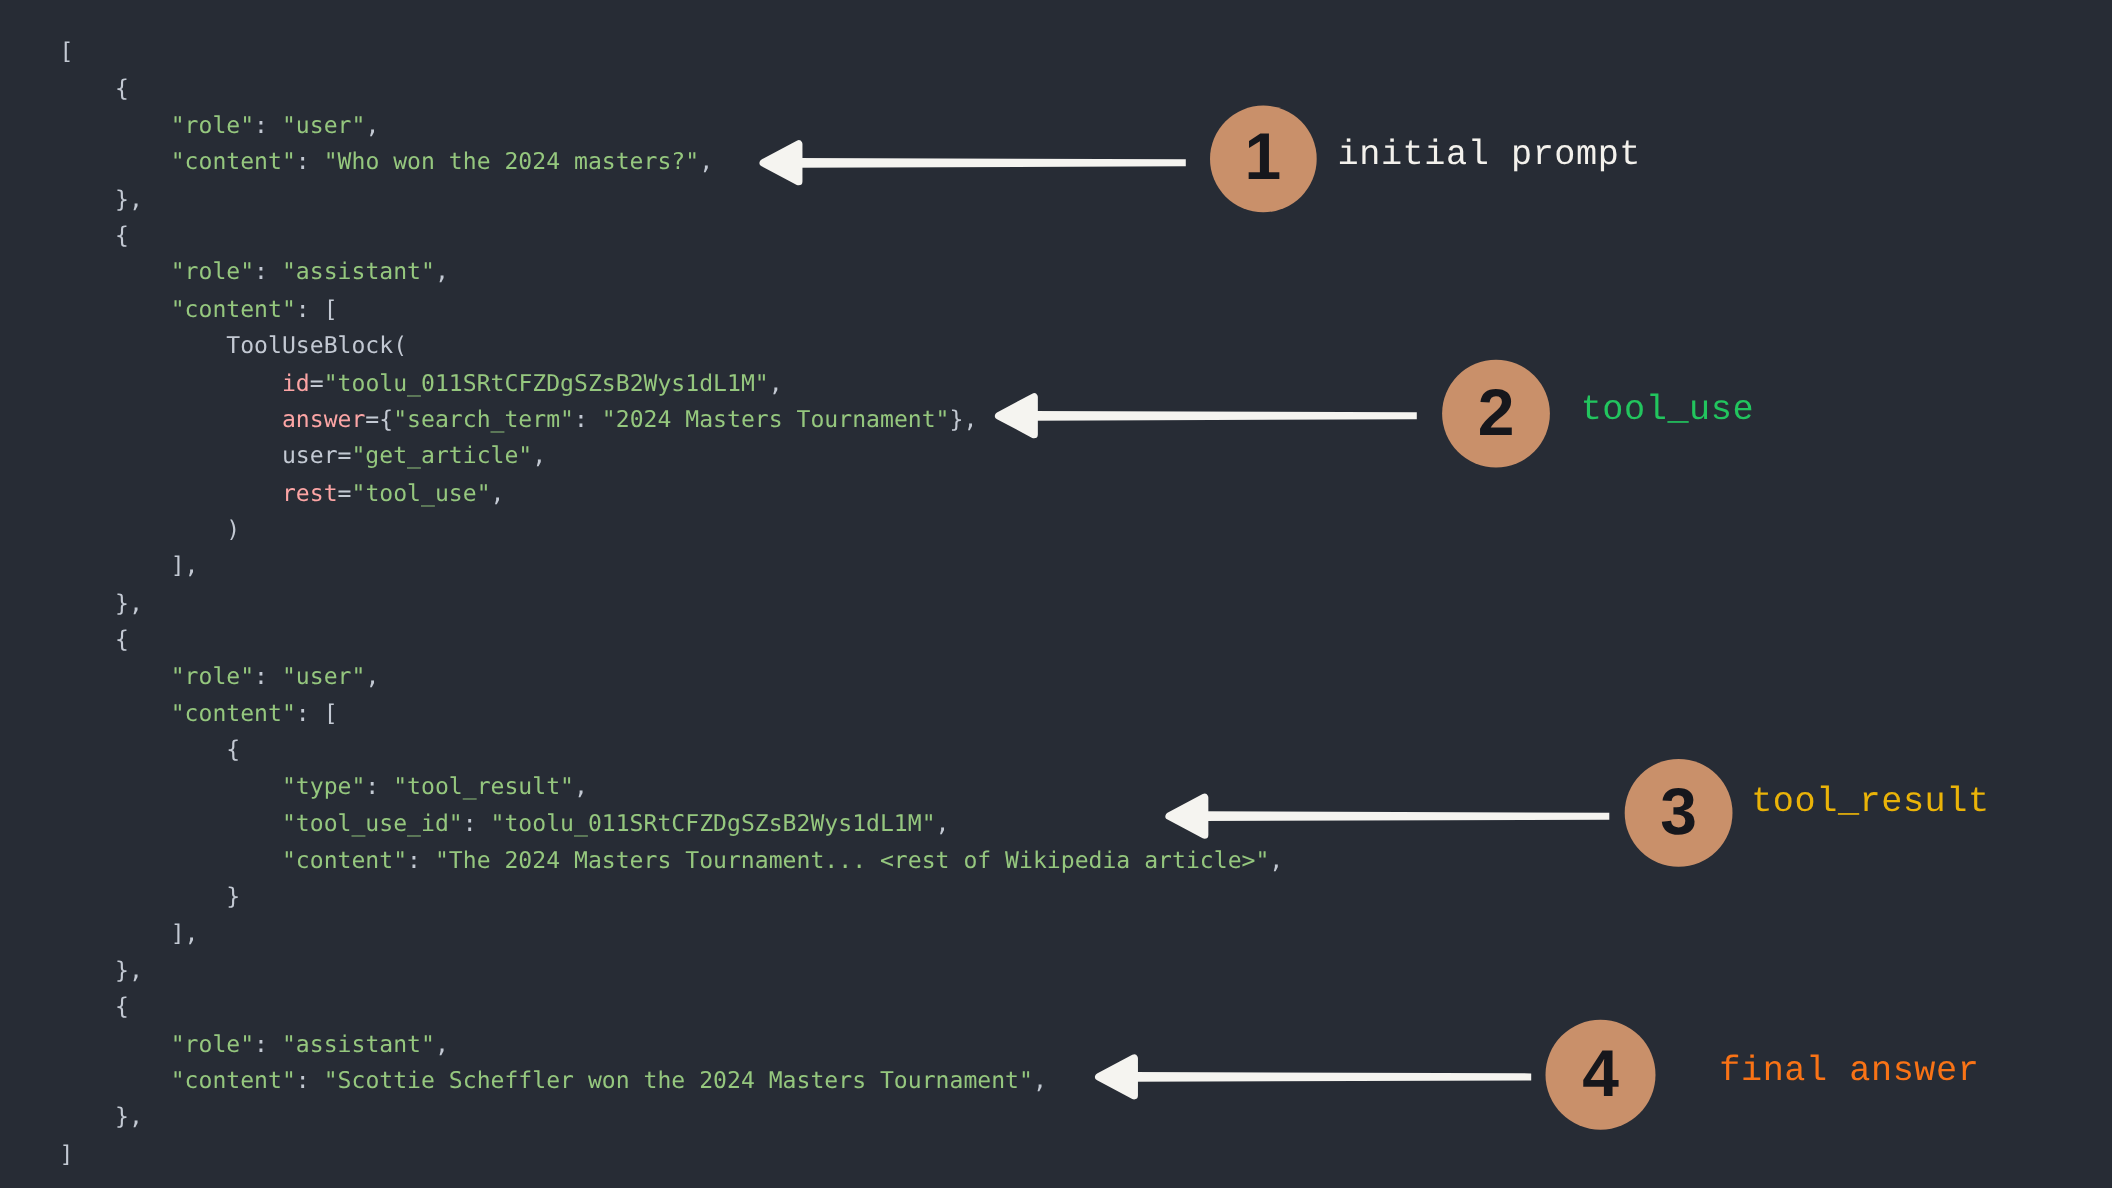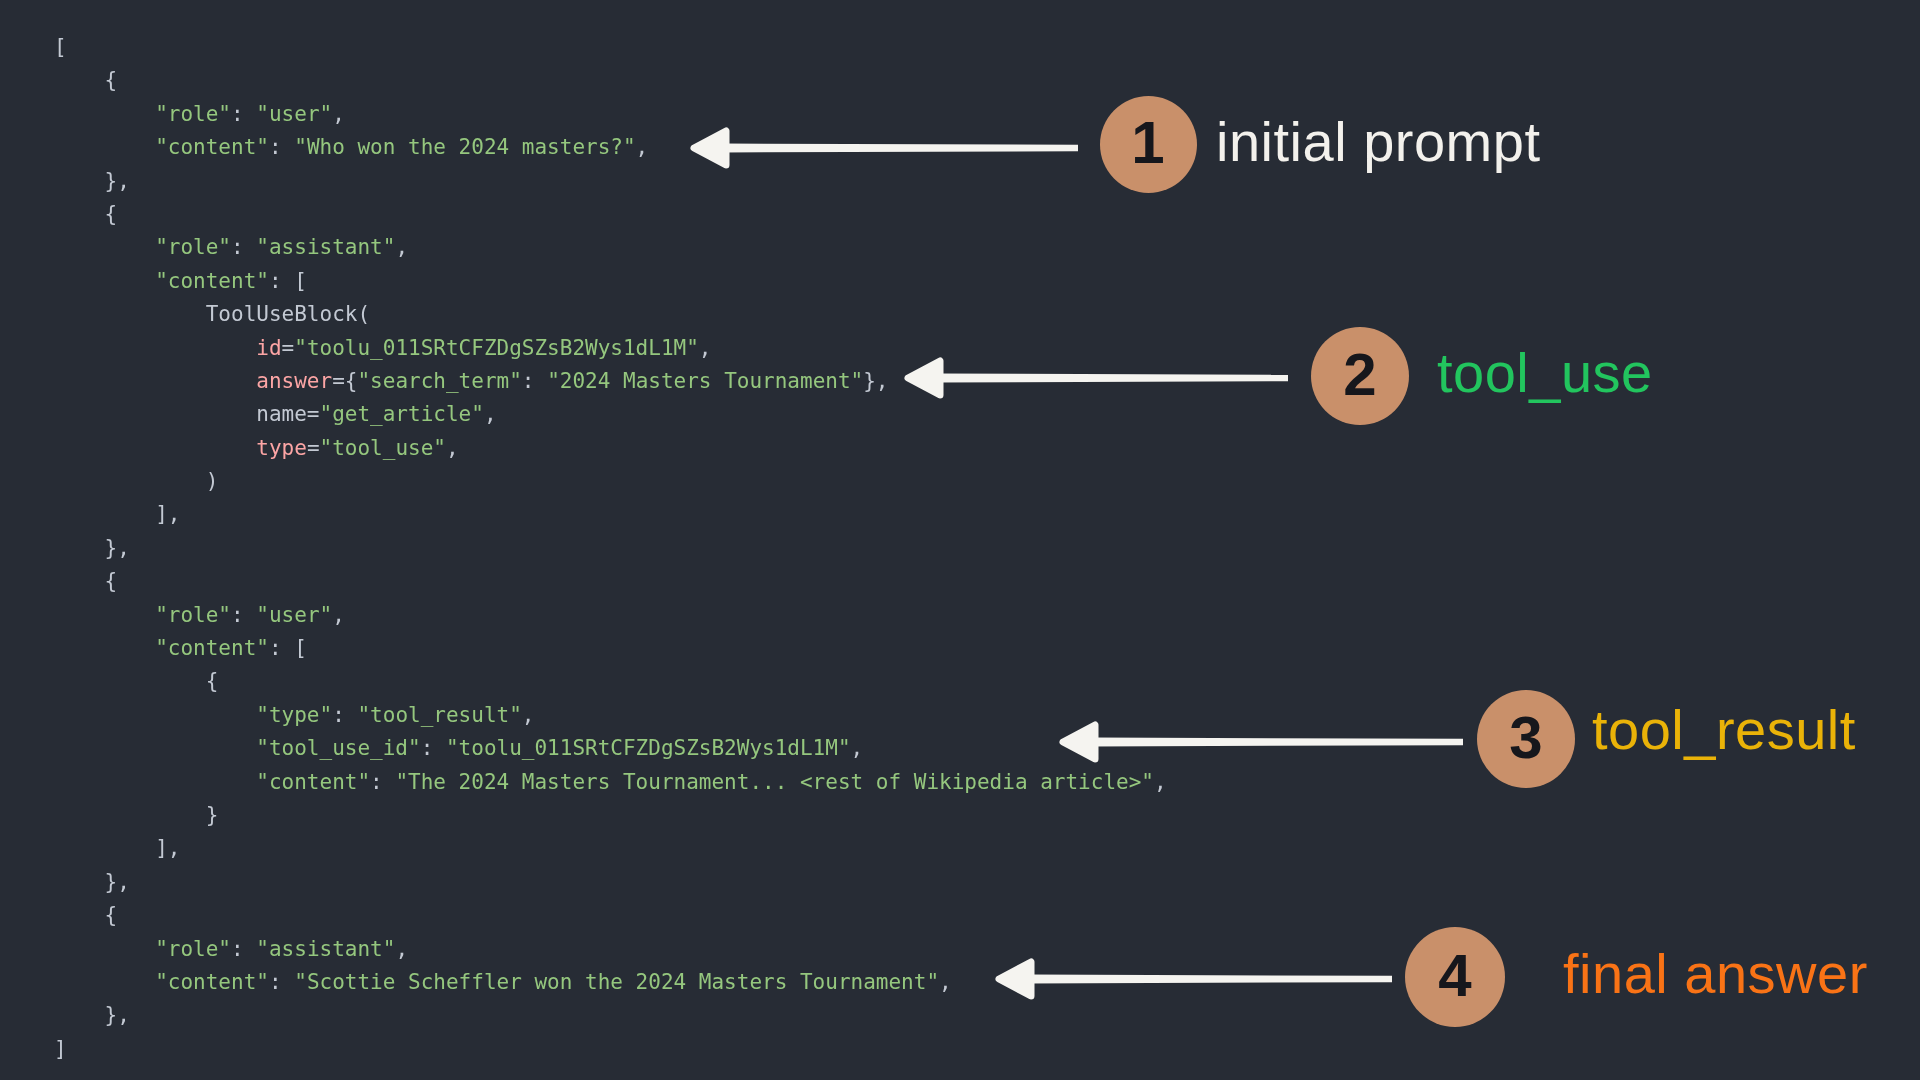--- a/index.html
+++ b/index.html
@@ -38,22 +38,22 @@
   }
   .badge-num {
     font-family: "Liberation Sans", sans-serif;
     font-weight: 700;
     font-size: 60px;
     line-height: 1;
     transform: translateY(-1px);
   }
   .step-label {
     position: absolute;
-    font-family: Liberation Sans, sans-serif;
-    font-size: 56px;
+    font-family: Liberation Mono, monospace;
+    font-size: 32px;
     font-weight: 400;
     letter-spacing: 0.5px;
     white-space: nowrap;
     transform: translateY(-50%);
   }
   .arrow-svg {
     position: absolute;
     overflow: visible;
   }
 </style>
@@ -66,22 +66,22 @@
       <div class="line"><span class="tok p">    {</span></div>
       <div class="line"><span class="tok g">        "role"</span><span class="tok p">: </span><span class="tok g">"user"</span><span class="tok p">,</span></div>
       <div class="line"><span class="tok g">        "content"</span><span class="tok p">: </span><span class="tok g">"Who won the 2024 masters?"</span><span class="tok p">,</span></div>
       <div class="line"><span class="tok p">    },</span></div>
       <div class="line"><span class="tok p">    {</span></div>
       <div class="line"><span class="tok g">        "role"</span><span class="tok p">: </span><span class="tok g">"assistant"</span><span class="tok p">,</span></div>
       <div class="line"><span class="tok g">        "content"</span><span class="tok p">: [</span></div>
       <div class="line"><span class="tok p">            ToolUseBlock(</span></div>
       <div class="line"><span class="tok p">                </span><span class="tok o">id</span><span class="tok p">=</span><span class="tok g">"toolu_011SRtCFZDgSZsB2Wys1dL1M"</span><span class="tok p">,</span></div>
       <div class="line"><span class="tok p">                </span><span class="tok o">answer</span><span class="tok p">={</span><span class="tok g">"search_term"</span><span class="tok p">: </span><span class="tok g">"2024 Masters Tournament"</span><span class="tok p">},</span></div>
-      <div class="line"><span class="tok p">                name=</span><span class="tok g">"get_article"</span><span class="tok p">,</span></div>
-      <div class="line"><span class="tok p">                </span><span class="tok o">type</span><span class="tok p">=</span><span class="tok g">"tool_use"</span><span class="tok p">,</span></div>
+      <div class="line"><span class="tok p">                user=</span><span class="tok g">"get_article"</span><span class="tok p">,</span></div>
+      <div class="line"><span class="tok p">                </span><span class="tok o">rest</span><span class="tok p">=</span><span class="tok g">"tool_use"</span><span class="tok p">,</span></div>
       <div class="line"><span class="tok p">            )</span></div>
       <div class="line"><span class="tok p">        ],</span></div>
       <div class="line"><span class="tok p">    },</span></div>
       <div class="line"><span class="tok p">    {</span></div>
       <div class="line"><span class="tok g">        "role"</span><span class="tok p">: </span><span class="tok g">"user"</span><span class="tok p">,</span></div>
       <div class="line"><span class="tok g">        "content"</span><span class="tok p">: [</span></div>
       <div class="line"><span class="tok p">            {</span></div>
       <div class="line"><span class="tok g">                "type"</span><span class="tok p">: </span><span class="tok g">"tool_result"</span><span class="tok p">,</span></div>
       <div class="line"><span class="tok g">                "tool_use_id"</span><span class="tok p">: </span><span class="tok g">"toolu_011SRtCFZDgSZsB2Wys1dL1M"</span><span class="tok p">,</span></div>
       <div class="line"><span class="tok g">                "content"</span><span class="tok p">: </span><span class="tok g">"The 2024 Masters Tournament... &lt;rest of Wikipedia article&gt;"</span><span class="tok p">,</span></div>

